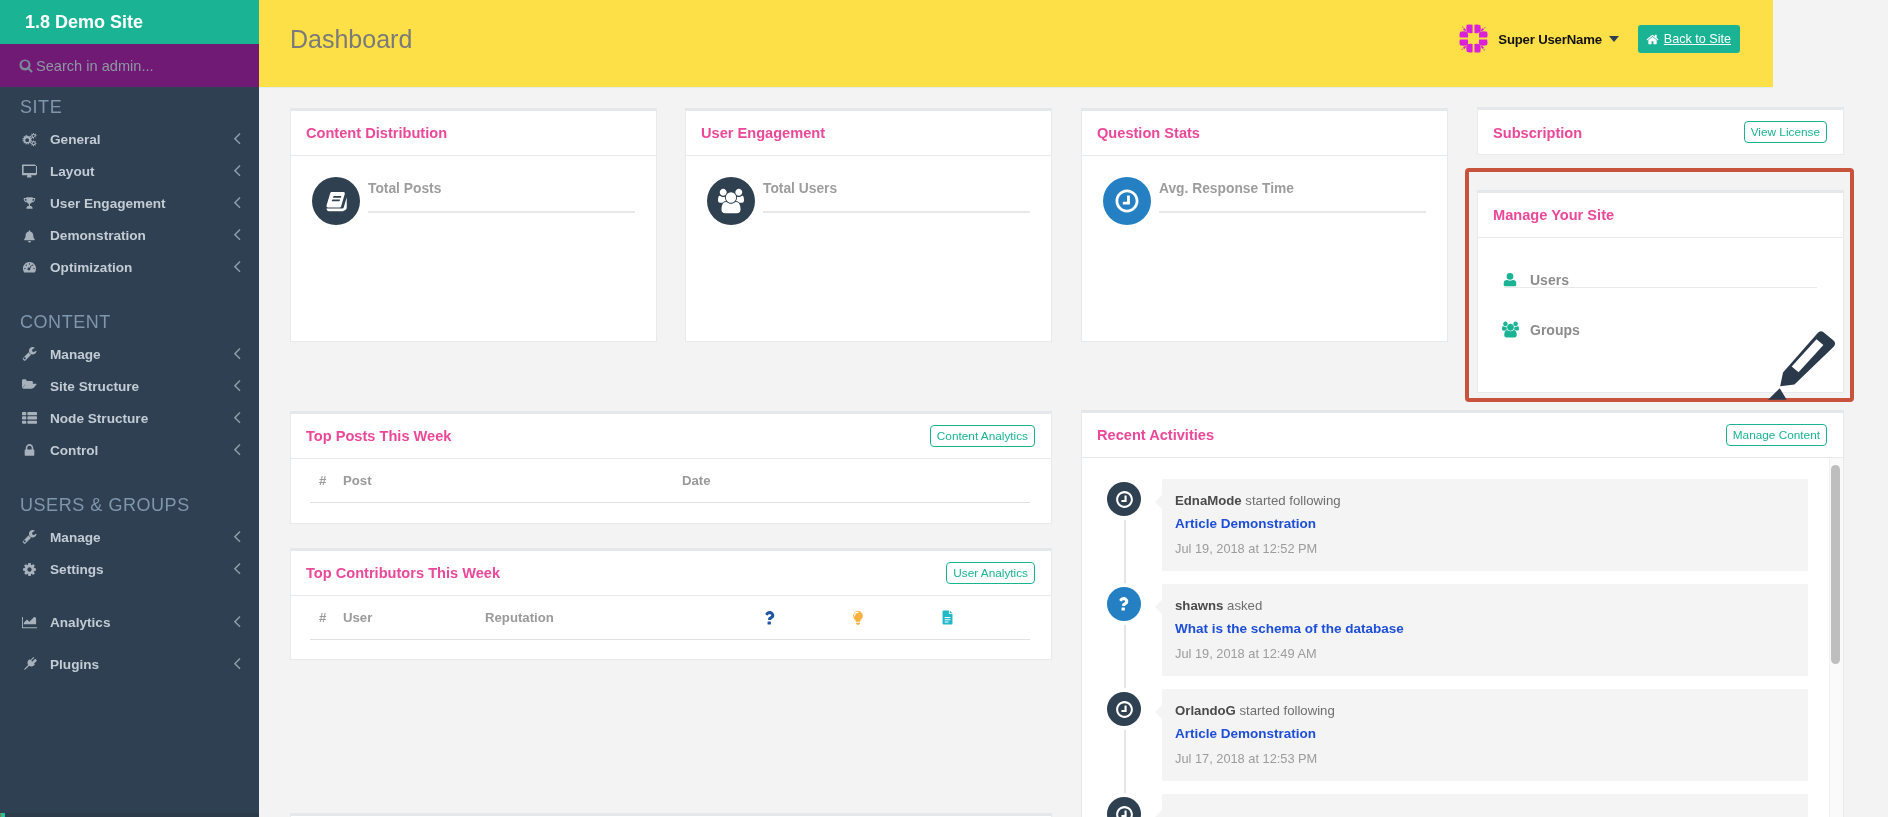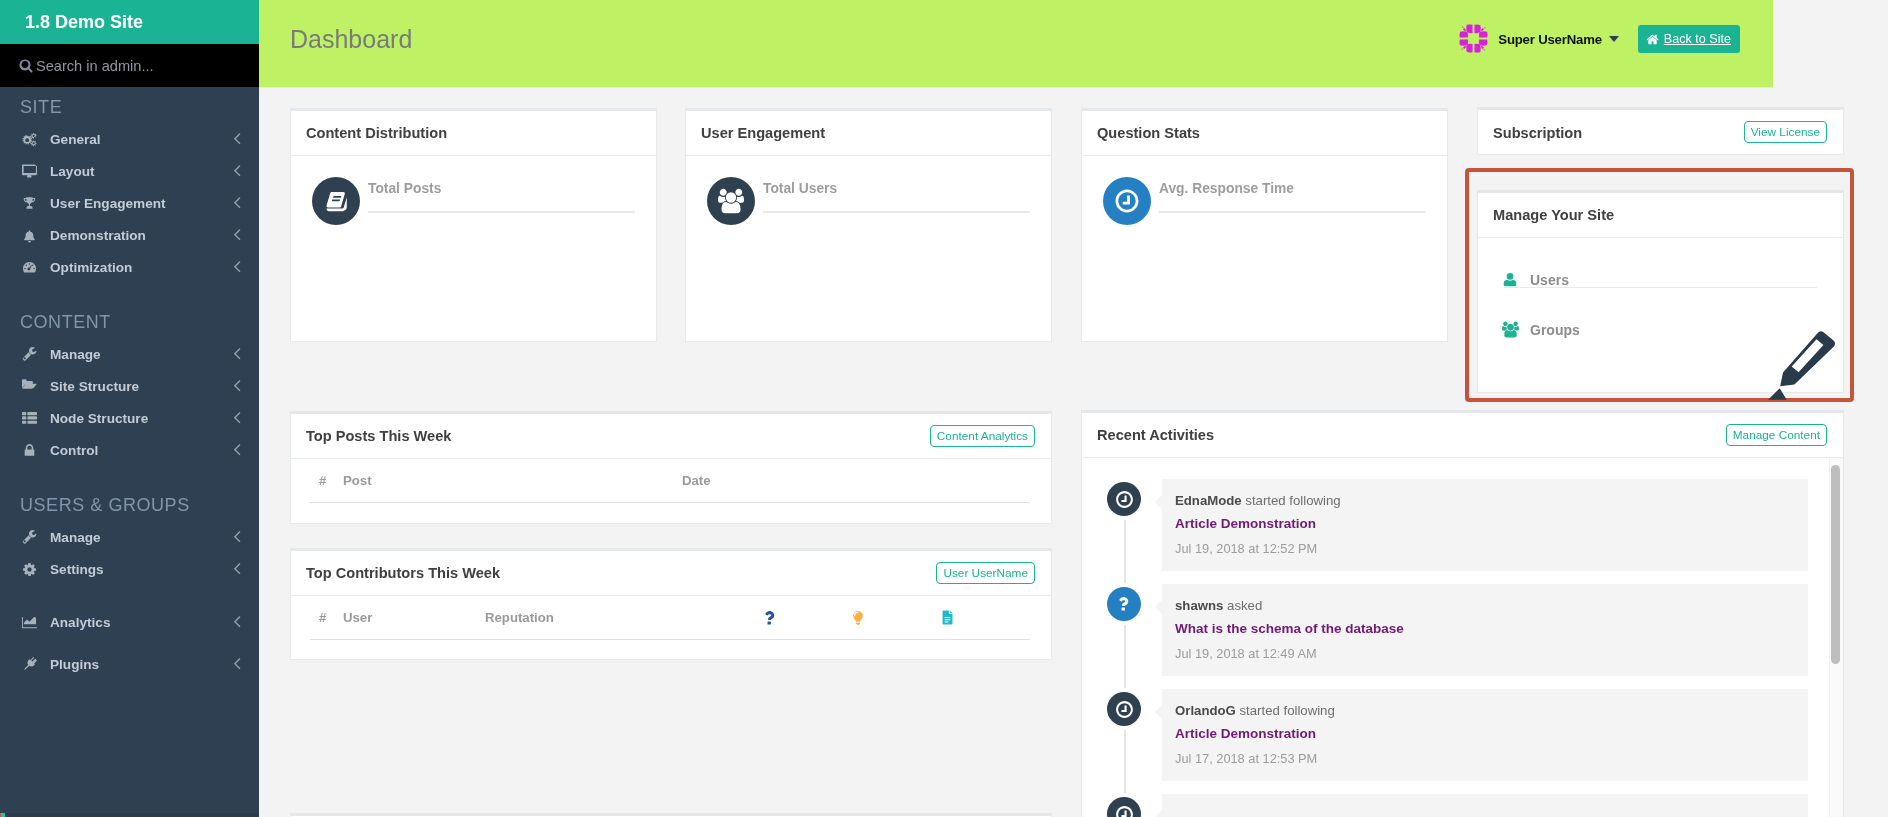--- a/index.html
+++ b/index.html
@@ -5,47 +5,47 @@
 <style>
 *{box-sizing:border-box;margin:0;padding:0;}
 html,body{width:1888px;height:817px;overflow:hidden;}
 body{background:#f3f3f4;font-family:"Liberation Sans",sans-serif;font-size:14px;color:#676a6c;-webkit-font-smoothing:antialiased;}
 .app{position:relative;width:1888px;height:817px;overflow:hidden;}
 
 
 .sidebar{position:absolute;left:0;top:0;width:259px;height:817px;background:#2f4052;}
 .brand{height:44px;background:#1ab394;display:flex;align-items:center;padding-left:25px;}
 .brand-text{color:#fff;font-size:18px;font-weight:bold;letter-spacing:0px;}
-.side-search{height:43px;background:#000000;display:flex;align-items:center;padding-left:19px;}
+.side-search{height:43px;background:#701a75;display:flex;align-items:center;padding-left:19px;}
 .side-search .si{color:#8a97a3;margin-right:3px;display:flex;align-items:center;}
 .side-search .sph{color:#8d98a3;font-size:14.6px;}
 .sec-label{color:#7f96ab;font-size:18px;letter-spacing:0.55px;padding-left:20px;height:19px;display:flex;align-items:center;}
 .nav-item{display:flex;align-items:center;height:32px;padding:0 12px 0 22px;cursor:pointer;}
 .nav-item .ic{width:28px;display:flex;align-items:center;color:#a7b1bc;flex-shrink:0;}
 .nav-item .lbl{font-size:13.6px;font-weight:bold;color:#c3ccd5;flex:1;white-space:nowrap;letter-spacing:0px;}
 .nav-item .car{color:#8b98a4;display:flex;align-items:center;}
 .sb-foot{position:absolute;left:0;bottom:0;width:259px;height:4px;background:#2b3b4a;}
 .sb-foot .g{position:absolute;left:1px;top:0;width:4px;height:4px;background:#19c6a2;}
 .sb-foot .o{position:absolute;left:0;top:0;width:1px;height:4px;background:#b5643a;}
 
 
-.topbar{position:absolute;left:259px;top:0;width:1514px;height:88px;background:#bef264;border-bottom:1px solid #e7eaec;}
+.topbar{position:absolute;left:259px;top:0;width:1514px;height:88px;background:#fde047;border-bottom:1px solid #e7eaec;}
 .page-title{position:absolute;left:31px;top:25px;font-size:25px;color:#7a7a7a;font-weight:normal;letter-spacing:0px;}
 .topright{position:absolute;right:33px;top:24px;display:flex;align-items:center;}
 .avatar{width:31px;height:31px;margin-right:9px;margin-top:-1px;}
 .uname{font-size:13.2px;font-weight:bold;color:#111;letter-spacing:-0.2px;}
 .caret{margin-left:7px;width:0;height:0;border-left:5px solid transparent;border-right:5px solid transparent;border-top:6px solid #2f4050;}
 .btn-site{margin-left:19px;background:#1ab394;color:#fff;border:0;border-radius:3px;height:28px;padding:0 9px 0 8px;font-size:12.6px;font-family:inherit;display:flex;align-items:center;cursor:pointer;white-space:nowrap;text-decoration:underline;}
 .btn-site .hi{margin-right:5px;display:flex;align-items:center;}
 
 
 .content{position:absolute;left:259px;top:88px;width:1629px;height:729px;overflow:hidden;}
 .card{background:#fff;border:1px solid #e7eaec;border-top:3px solid #e4e8eb;position:absolute;}
 .card-head{height:45px;border-bottom:1px solid #e7eaec;display:flex;align-items:center;padding:0 15px;position:relative;}
-.card-title{font-size:14.6px;font-weight:bold;color:#404040;letter-spacing:0px;}
+.card-title{font-size:14.6px;font-weight:bold;color:#ec4899;letter-spacing:0px;}
 .hbtn{position:absolute;right:16px;top:11px;border:1px solid #1ab394;color:#1ab394;background:#fff;border-radius:4px;font-size:11.8px;font-family:inherit;padding:0 6px;height:22px;cursor:pointer;line-height:20px;letter-spacing:0px;}
 
 
 .statrow{display:flex;align-items:flex-start;padding:21px 0 0 21px;}
 .statcirc{width:48px;height:48px;border-radius:50%;display:flex;align-items:center;justify-content:center;flex-shrink:0;}
 .statright{flex:1;margin-left:8px;padding-top:4px;padding-right:21px;}
 .statlabel{font-size:13.8px;font-weight:bold;color:#9d9d9d;letter-spacing:0px;display:block;}
 .statline{height:2px;background:#e9e9e9;margin-top:15px;}
 .mys-box{position:absolute;border:4px solid #c8533c;border-radius:4px;}
 .mys-item{display:flex;align-items:flex-end;height:50px;padding-left:24px;position:relative;cursor:pointer;}
@@ -63,21 +63,21 @@
 .ra-body{position:relative;padding:0;height:100%;overflow:hidden;}
 .ra-scroll{position:absolute;left:0;top:0;right:0;bottom:0;overflow:hidden;}
 .ra-line{position:absolute;left:42px;top:20px;bottom:0;width:2px;background:#e6e6e6;}
 .ra-item{position:relative;display:flex;padding:0 0 0 25px;margin-bottom:13px;}
 .ra-icon{width:34px;height:34px;border-radius:50%;display:flex;align-items:center;justify-content:center;flex-shrink:0;position:relative;z-index:2;margin-top:3px;box-shadow:0 0 0 4px #fff;}
 .ra-card{flex:1;background:#f4f4f4;margin-left:21px;padding:13px 18px 15px 13px;position:relative;}
 .ra-card:before{content:"";position:absolute;left:-7px;top:16px;width:0;height:0;border-top:7px solid transparent;border-bottom:7px solid transparent;border-right:7px solid #f4f4f4;}
 .ra-l1{font-size:13.2px;color:#6e6e6e;}
 .ra-l1 b{color:#4a4a4a;}
 
-.ra-link{display:block;margin-top:8px;font-size:13.5px;font-weight:bold;color:#701a75;text-decoration:none;cursor:pointer;}
+.ra-link{display:block;margin-top:8px;font-size:13.5px;font-weight:bold;color:#1d4ed8;text-decoration:none;cursor:pointer;}
 .ra-time{display:block;margin-top:10px;font-size:12.8px;color:#9c9c9c;}
 .ra-sb{position:absolute;right:3px;top:10px;width:9px;background:#bebebe;border-radius:5px;}
 .ra-sbt{position:absolute;right:0px;top:0px;bottom:0;width:14px;background:#fafafa;border-left:1px solid #f0f0f0;}
 svg{display:block;}
 </style>
 </head>
 <body>
 
 <div class="app">
 
@@ -425,21 +425,21 @@
             <span style="position:absolute;left:9px;">#</span>
             <span style="position:absolute;left:33px;">Post</span>
             <span style="position:absolute;left:372px;">Date</span>
           </div>
       </div>
     </section>
 
     <section class="card" style="left:31px;top:460px;width:762px;height:112px;">
       <div class="card-head">
         <span class="card-title">Top Contributors This Week</span>
-        <button class="hbtn">User UserName</button>
+        <button class="hbtn">User Analytics</button>
       </div>
       <div class="tbl">
         <div class="thead" id="tc-head" style="position: relative;">
             <span style="position:absolute;left:9px;">#</span>
             <span style="position:absolute;left:33px;">User</span>
             <span style="position:absolute;left:175px;">Reputation</span>
             <span style="position:absolute;left:452px;">
               <svg width="16" height="16" viewBox="0 0 24 24" style="">
                 <path fill="#2156a5" d="M11.9 1.6c-3 0-5.3 1.3-6.9 3.9-.2.3-.1.7.2.9l2.4 1.8c.1.1.3.1.4.1.2 0 .4-.1.5-.3.9-1.1 1.4-1.8 2.9-1.8 1.1 0 2.5.7 2.5 1.8 0 .8-.7 1.3-1.8 1.9-1.3.7-3 1.6-3 3.9v.4c0 .4.3.7.7.7h3.6c.4 0 .7-.3.7-.7 0 0 0-.4.7-.8 1.1-.6 3.6-1.9 3.6-5.2 0-3.1-3.3-6.6-6.5-6.6zM12.6 17.4h-3.6c-.4 0-.7.3-.7.7v3.1c0 .4.3.7.7.7h3.6c.4 0 .7-.3.7-.7v-3.1c0-.4-.3-.7-.7-.7z"></path>
               </svg>

